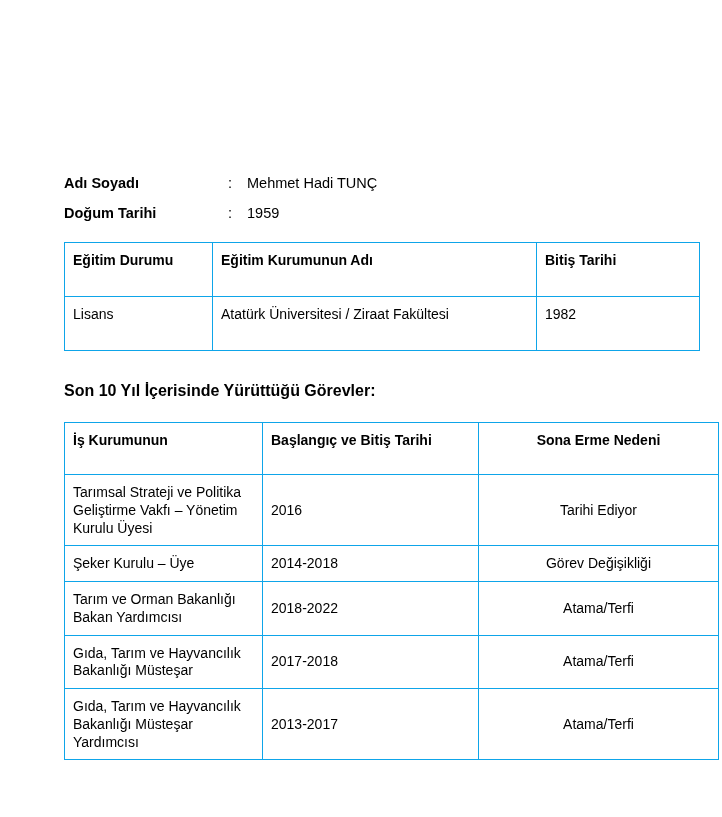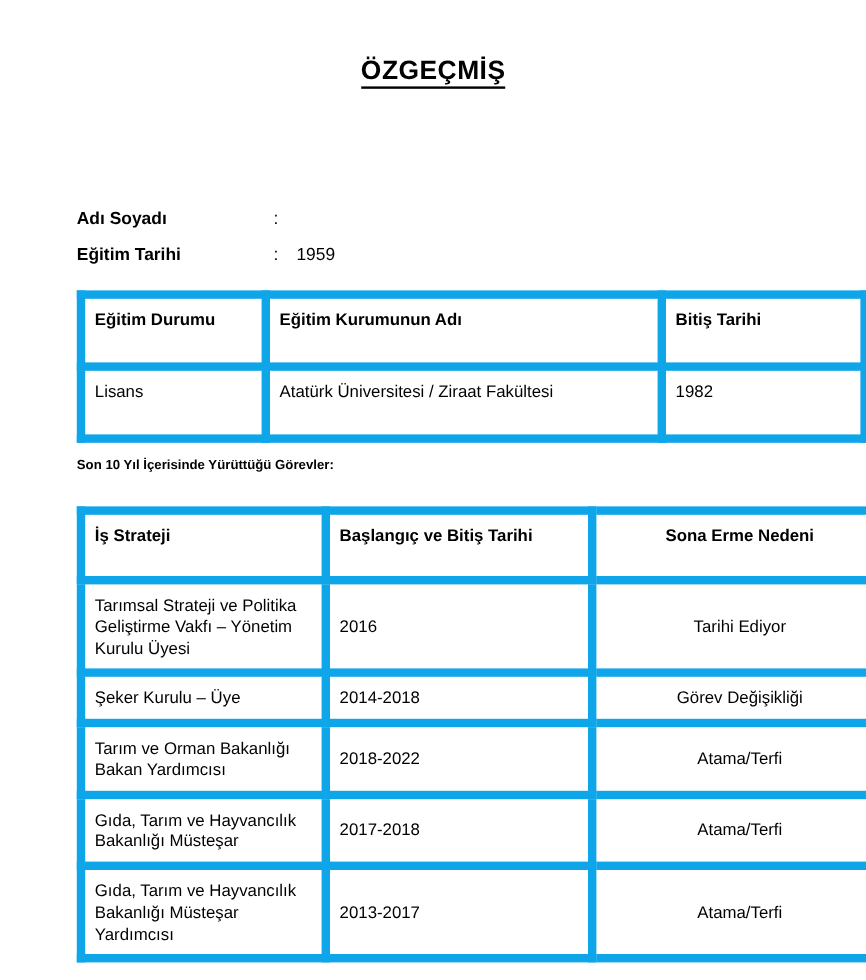--- a/index.html
+++ b/index.html
@@ -65,21 +65,21 @@
 
   
   table.doc-table {
     position: absolute;
     border-collapse: collapse;
     font-size: 14px;
     table-layout: fixed;
   }
   table.doc-table td,
   table.doc-table th {
-    border: 7px solid #0ea5e9;
+    border: 1px solid #0ea5e9;
     vertical-align: top;
     padding: 9px 8px 8px 8px;
     text-align: left;
     font-weight: normal;
     line-height: 1.27;
   }
   table.doc-table th {
     font-weight: bold;
   }
 
@@ -95,21 +95,21 @@
   }
   #education-table .col-level   { width: 131px; }
   #education-table .col-inst    { width: 307px; margin-top: 48px; }
   #education-table .col-enddate { width: 146px; margin-top: 32px; }
 
   
   .section-heading {
     position: absolute;
     top: 382px;
     left: 64px;
-    font-size: 11px;
+    font-size: 16px;
     font-weight: bold;
   }
 
   
   #experience-table {
     top: 422px;
     left: 64px;
     width: 603px;
   }
   #experience-table .col-job    { width: 181px; }
@@ -123,31 +123,29 @@
   #experience-table th {
     vertical-align: top;
   }
   #experience-table thead th { height: 34px; }
 </style>
 </head>
 <body>
 
 <div class="page">
 
-  <div class="doc-title">
-    <span>ÖZGEÇMİŞ</span>
-  </div>
 
   <div class="info-block">
     <div class="info-row">
       <div class="info-label">Adı Soyadı</div>
       <div class="info-colon">:</div>
+      <div class="info-value">Mehmet Hadi TUNÇ</div>
     </div>
     <div class="info-row">
-      <div class="info-label">Eğitim Tarihi</div>
+      <div class="info-label">Doğum Tarihi</div>
       <div class="info-colon">:</div>
       <div class="info-value">1959</div>
     </div>
   </div>
 
   <table class="doc-table" id="education-table">
     <thead>
       <tr>
         <th class="col-level">Eğitim Durumu</th>
         <th class="col-inst">Eğitim Kurumunun Adı</th>
@@ -161,21 +159,21 @@
         <td class="col-enddate">1982</td>
       </tr>
     </tbody>
   </table>
 
   <div class="section-heading">Son 10 Yıl İçerisinde Yürüttüğü Görevler:</div>
 
   <table class="doc-table" id="experience-table">
     <thead>
       <tr>
-        <th class="col-job">İş Strateji</th>
+        <th class="col-job">İş Kurumunun</th>
         <th class="col-dates">Başlangıç ve Bitiş Tarihi</th>
         <th class="col-reason">Sona Erme Nedeni</th>
       </tr>
     </thead>
     <tbody>
       <tr>
         <td class="col-job">Tarımsal Strateji ve Politika Geliştirme Vakfı – Yönetim Kurulu Üyesi</td>
         <td class="col-dates cell-dates">2016</td>
         <td class="col-reason cell-reason">Tarihi Ediyor</td>
       </tr>

